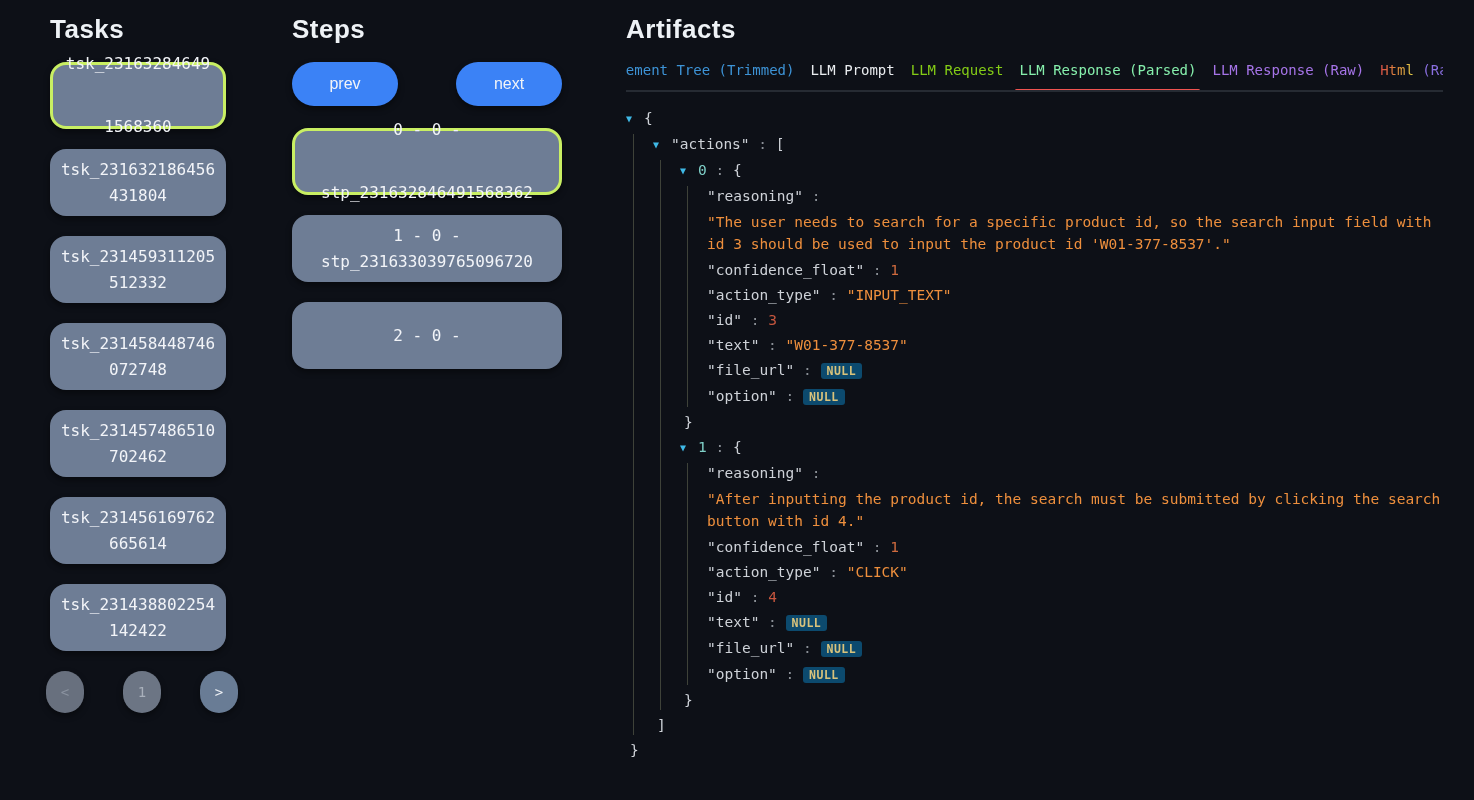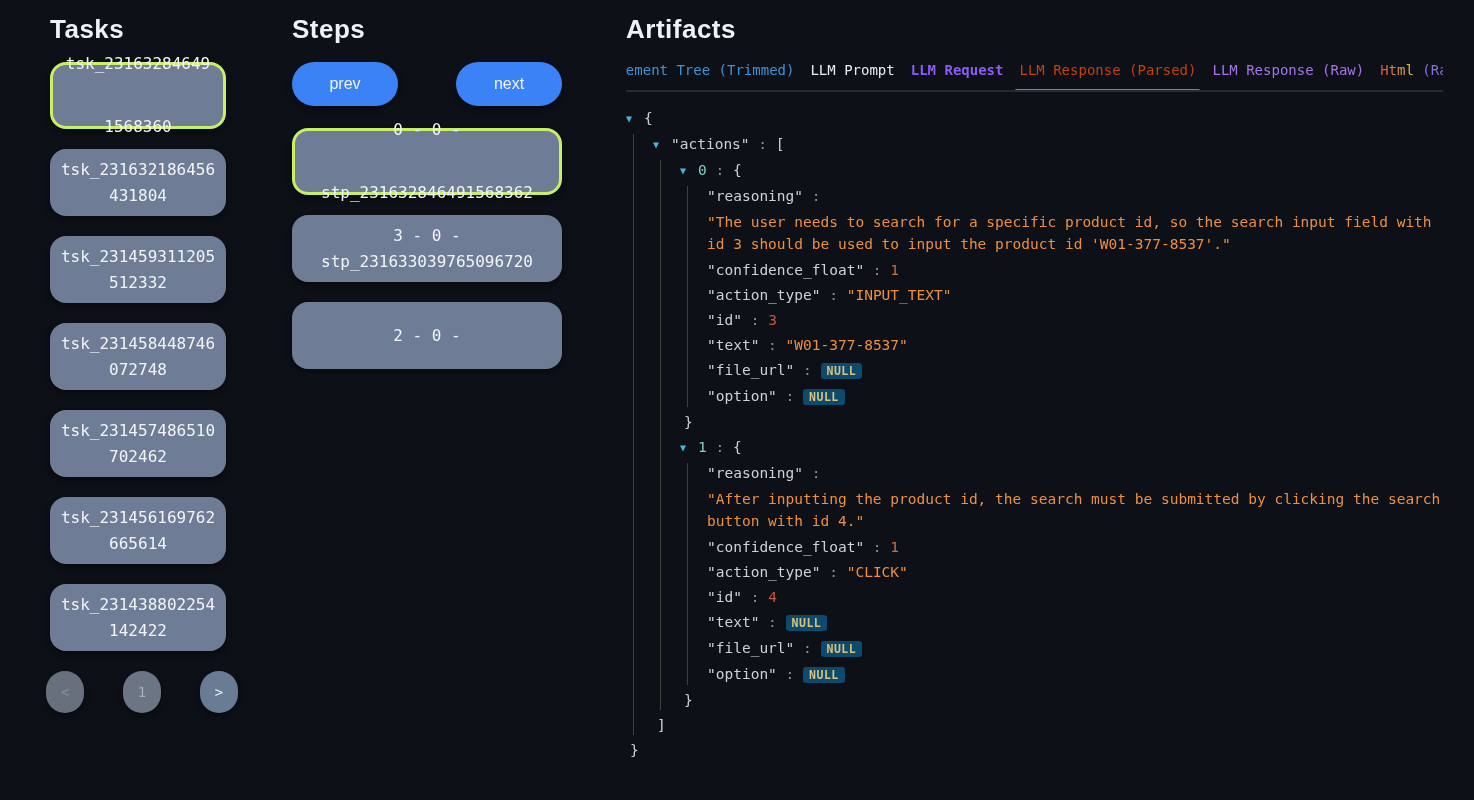--- a/index.html
+++ b/index.html
@@ -64,22 +64,22 @@
     font-size: 14px; padding-bottom: 12px; position: relative;
     cursor: pointer; flex: none;
   }
   .tab-clip { margin-left: -17px; }
   .tab.active::after {
     content: ""; position: absolute; left: -4px; right: -4px; bottom: -2px;
     height: 3px; background: #ef5350; border-radius: 2px;
   }
   .c-blue   { color: #3d93d6; }
   .c-white  { color: #e9ecef; }
-  .c-green  { color: #8b5cf6; font-weight: bold; }
-  .c-blue2  { color: #c2410c; }
+  .c-green  { color: #84cc16; }
+  .c-blue2  { color: #86efac; }
   .c-purple { color: #a674e8; }
   .tab-html-part { color: #e09a40; }
   @supports ((-webkit-background-clip: text) or (background-clip: text)) {
     .tab-html-part {
       background: linear-gradient(90deg, #dd4f48, #e08a3c 50%, #e3d44a);
       -webkit-background-clip: text; background-clip: text; color: transparent;
     }
   }
   .tab-raw-part { color: #8a6fe0; }
 
@@ -158,21 +158,21 @@
     <div class="stepnav-row">
       <button class="stepnav-btn">prev</button>
       <button class="stepnav-btn">next</button>
     </div>
 
     <button class="pill-btn step-btn selected">
       <span>0 - 0 -</span>
       <span>stp_231632846491568362</span>
     </button>
     <button class="pill-btn step-btn">
-      <span>3 - 0 -</span>
+      <span>1 - 0 -</span>
       <span>stp_231633039765096720</span>
     </button>
     <button class="pill-btn step-btn">
       <span>2 - 0 -</span>
     </button>
   </div>
 
   <div class="col-artifacts">
     <h1 class="col-title">Artifacts</h1>
 

